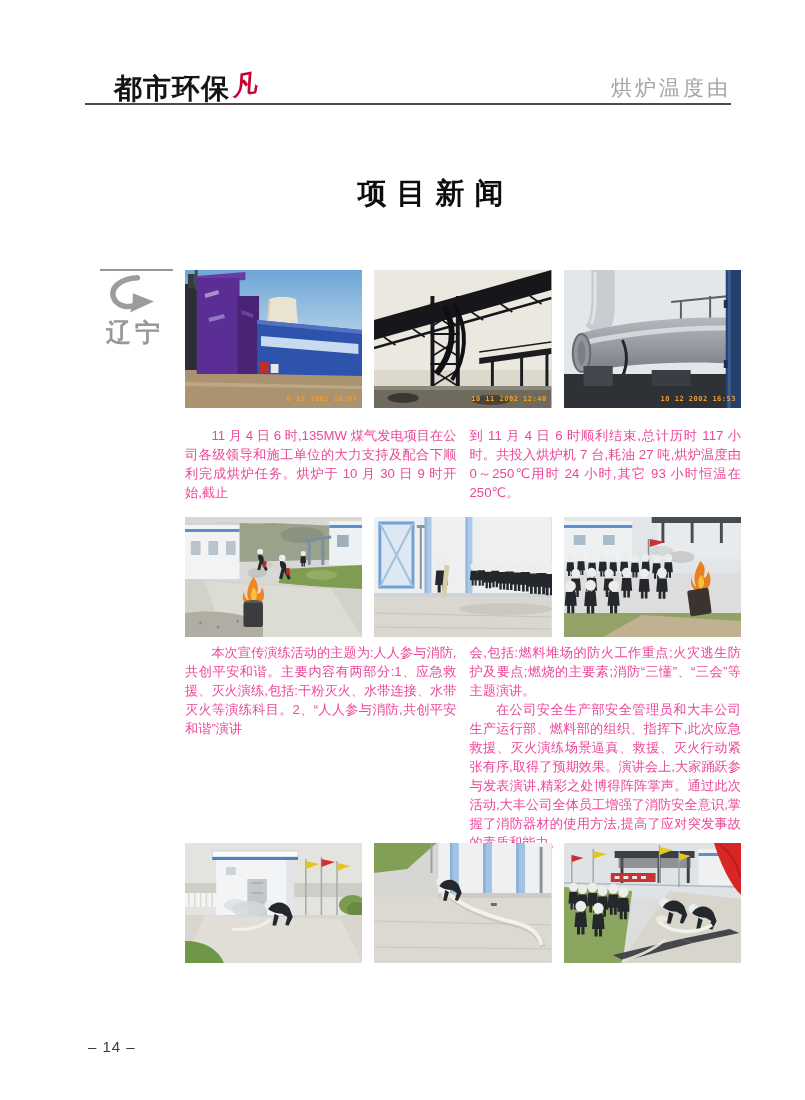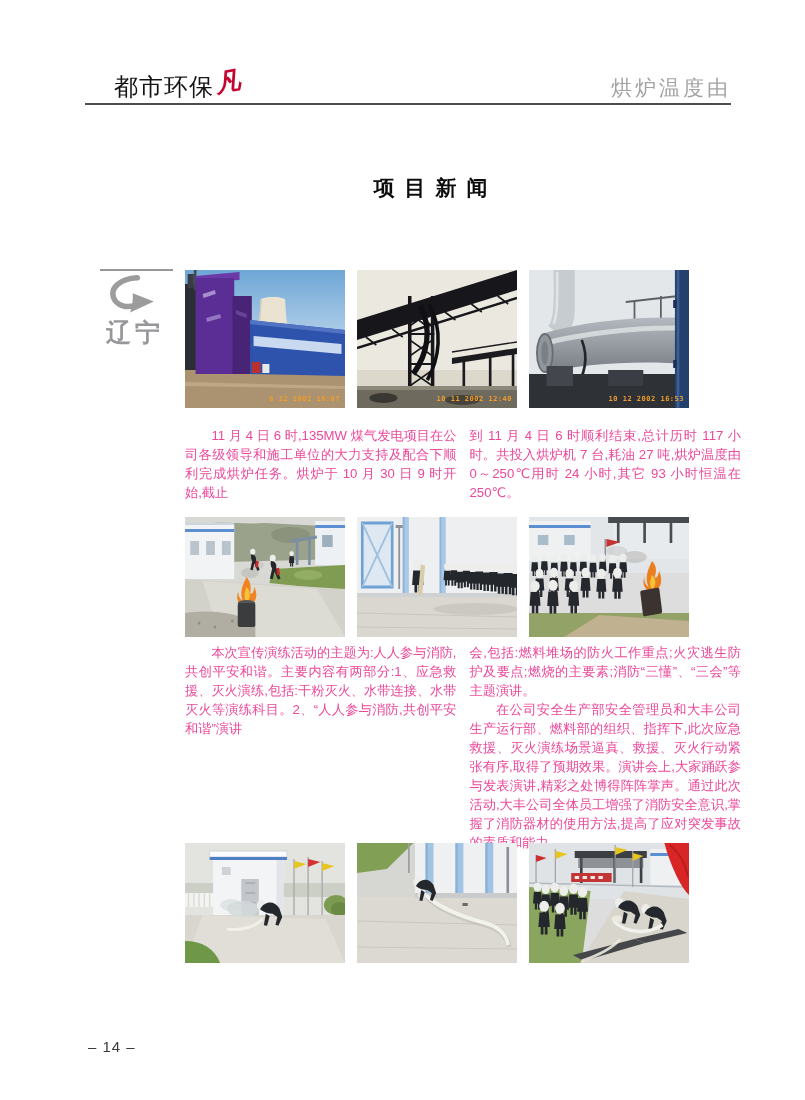--- a/index.html
+++ b/index.html
@@ -1,42 +1,42 @@
 <!DOCTYPE html>
 <html><head>
 <meta charset="utf-8">
 <style>
   html,body{margin:0;padding:0;background:#ffffff;}
   .page{position:relative;width:805px;height:1100px;background:#fff;overflow:hidden;
         font-family:"Liberation Sans","DejaVu Sans",sans-serif;color:#222;}
 
   
   .brand{position:absolute;left:114px;top:70px;white-space:nowrap;}
-  .brand-text{font-size:24px;font-weight:normal;color:#141414;letter-spacing:1px;}
+  .brand-text{font-size:28px;font-weight:bold;color:#141414;letter-spacing:1px;}
   .brand-mark{display:inline-block;color:#c5052f;font-size:25px;font-weight:bold;
               font-family:"Liberation Serif","DejaVu Serif",serif;font-style:italic;
               transform:rotate(-10deg) translate(-2px,-5px);}
   .header-label{position:absolute;right:74px;top:74px;font-size:21px;color:#a3a3a3;letter-spacing:3px;}
   .header-rule{position:absolute;left:85px;top:103px;width:646px;height:2px;background:#4d4d4d;}
 
   
   .page-title{position:absolute;left:0;top:174px;width:100%;margin:0;text-align:center;
               padding-left:66px;box-sizing:border-box;
               font-family:Liberation Mono, monospace;font-weight:bold;
-              font-size:21px;letter-spacing:10px;color:#0c0c0c;}
+              font-size:29px;letter-spacing:10px;color:#0c0c0c;}
 
   
   .marker{position:absolute;left:100px;width:90px;height:80px;}
   .marker-line{position:absolute;left:0;top:0;height:2px;background:#979797;}
   .marker-arrow{position:absolute;left:3px;top:6px;}
   .marker-label{position:absolute;left:6px;top:47px;font-size:25px;font-weight:bold;color:#96979a;
                 letter-spacing:4px;font-family:"Liberation Serif","DejaVu Serif",serif;white-space:nowrap;}
 
   
-  .photo-row{position:absolute;left:185px;width:504px;display:flex;gap:12px;border-radius:31px;}
+  .photo-row{position:absolute;left:185px;width:556px;display:flex;gap:12px;border-radius:31px;}
   .photo{position:relative;flex:1;overflow:hidden;background:#ddd;}
   .photo svg{display:block;width:100%;height:100%;}
   .stamp{position:absolute;right:5px;bottom:5px;font-family:"DejaVu Sans Mono",monospace;
          font-size:7px;font-weight:bold;color:#f09d2c;letter-spacing:.5px;white-space:nowrap;}
 
   
   .cols{position:absolute;left:185px;width:556px;display:flex;gap:13px;}
   .col{flex:1;min-width:0;}
   .col p{margin:0;font-size:13.2px;line-height:19px;text-align:justify;color:#ec4899;}
   .indent{text-indent:2em;}

